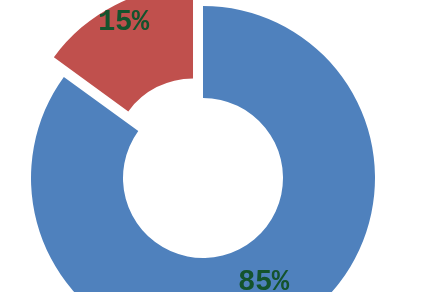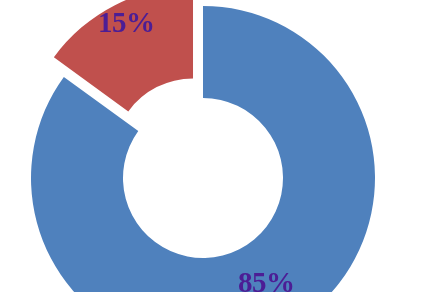--- a/index.html
+++ b/index.html
@@ -23,26 +23,26 @@
   #donut-svg {
     position: absolute;
     left: 0;
     top: 0;
     width: 438px;
     height: 292px;
     display: block;
   }
   .slice-label {
     position: absolute;
-    font-family: Liberation Serif, serif;
+    font-family: Liberation Mono, monospace;
     font-weight: bold;
     font-size: 29px;
     line-height: 1;
     letter-spacing: -0.5px;
-    color: #4c1d95;
+    color: #14532d;
     white-space: nowrap;
     -webkit-font-smoothing: antialiased;
   }
   #label-15 {
     left: 98px;
     top: 8px;
   }
   #label-85 {
     left: 238px;
     top: 268px;

